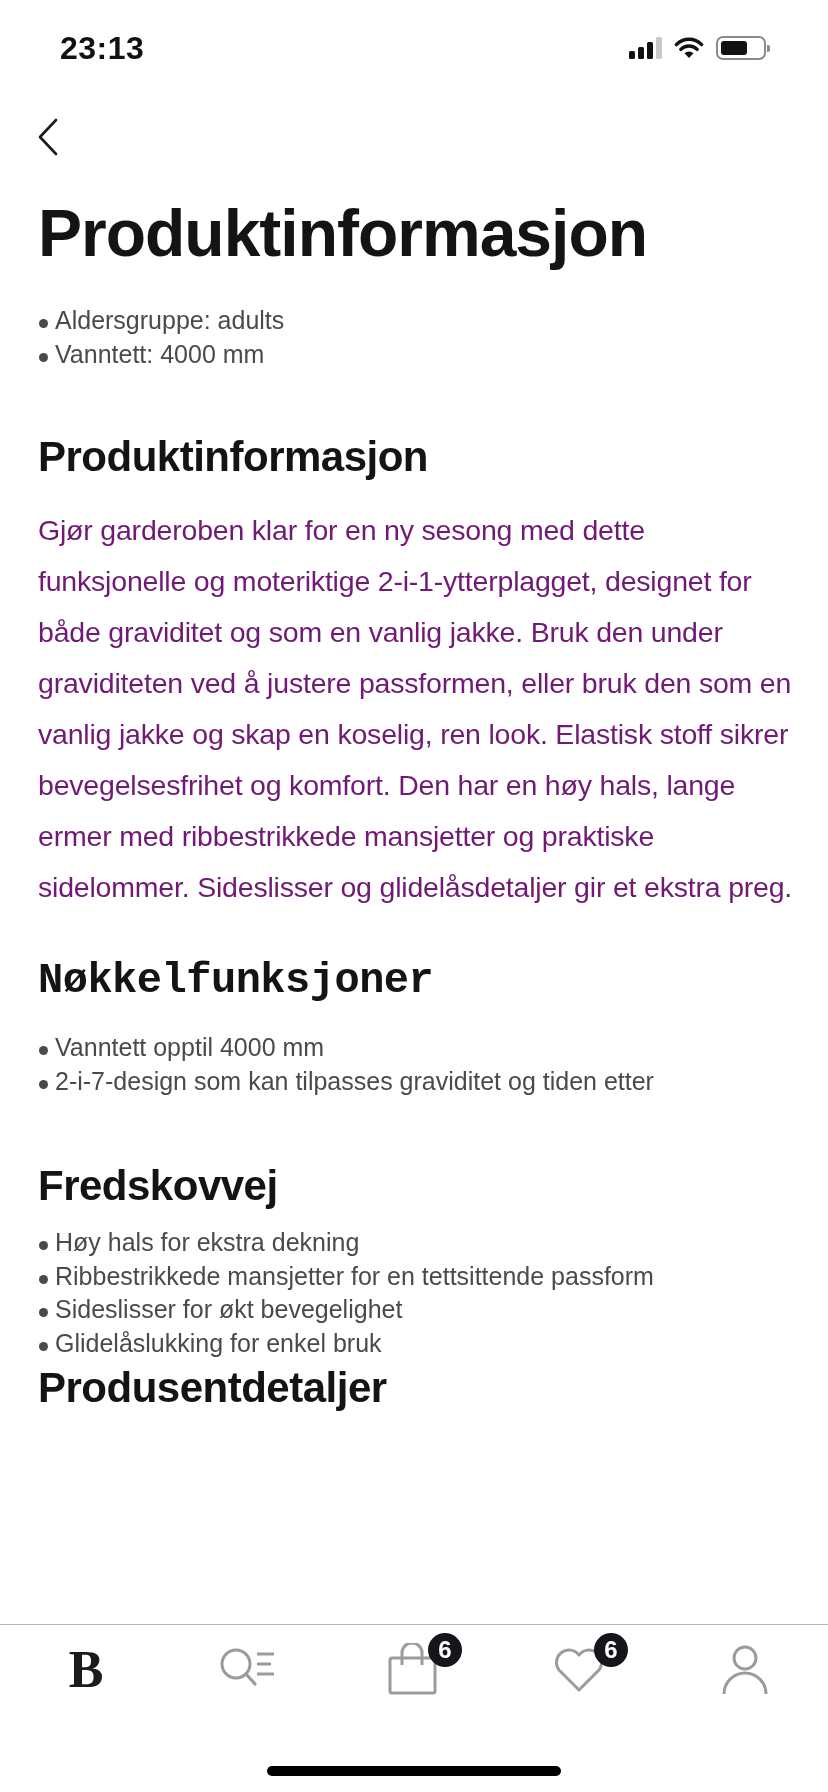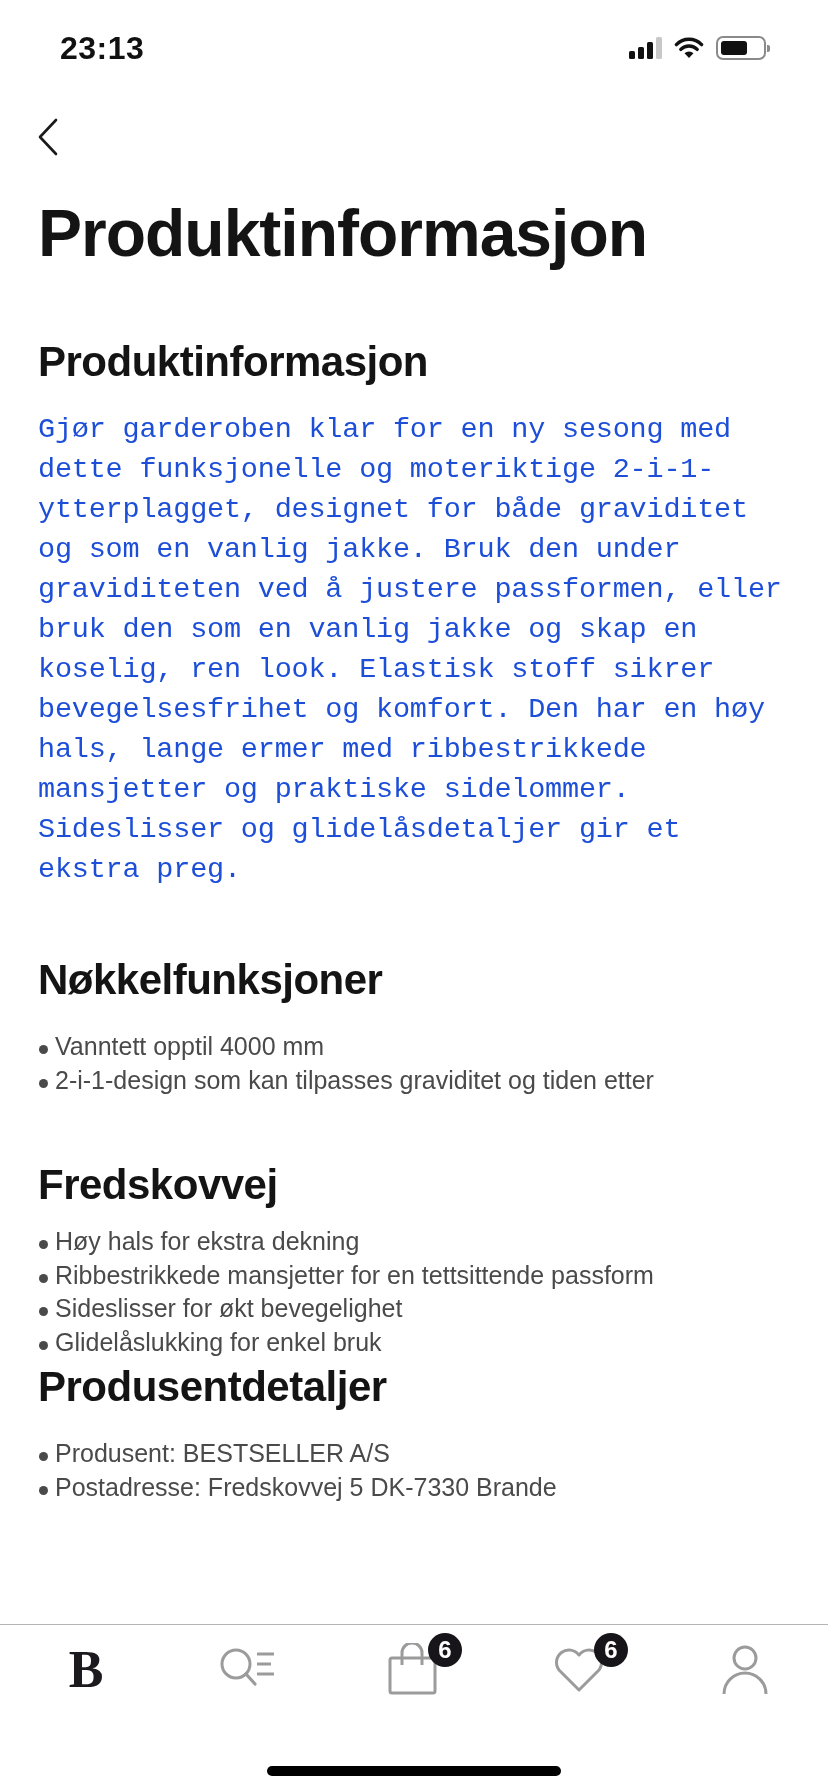--- a/index.html
+++ b/index.html
@@ -20,26 +20,26 @@
     
     .back-button { position: absolute; left: 30px; top: 112px; width: 36px; height: 50px; display: flex; align-items: center; justify-content: center; cursor: pointer; }
 
     
     .content { position: absolute; left: 38px; top: 190px; width: 760px; }
     .page-title { font-size: 66px; font-weight: bold; color: #141414; letter-spacing: -1px; line-height: 86px; }
     .bullets { list-style: none; font-size: 25px; color: #4a4a4a; line-height: 33.5px; }
     .bullets li { position: relative; padding-left: 17px; white-space: nowrap; }
     .bullets li::before { content: ""; position: absolute; left: 1px; top: 15px; width: 9px; height: 9px; border-radius: 50%; background: #4a4a4a; }
     .section-heading { font-size: 42px; font-weight: bold; color: #141414; letter-spacing: -0.5px; line-height: 56px; }
-    .paragraph { font-size: 28.5px; color: #1d4ed8; line-height: 40px; letter-spacing: -0.2px; font-family: Liberation Mono, monospace; }
+    .paragraph { font-size: 28.5px; color: #701a75; line-height: 51px; letter-spacing: -0.2px; }
 
     .b1 { margin-top: 28px; }
     .h2a { margin-top: 58px; }
     .p1 { margin-top: 20px; }
-    .h2b { margin-top: 62px; }
+    .h2b { margin-top: 40px; font-family: Liberation Mono, monospace; }
     .b2 { margin-top: 22px; }
     .h2c { margin-top: 60px; }
     .b3 { margin-top: 12px; }
     .h2d { }
     .b4 { margin-top: 22px; }
 
     
     .tab-bar { position: absolute; left: 0; top: 1624px; width: 828px; height: 168px; background: #ffffff; border-top: 1.5px solid #b5b5b5; }
     .tab { position: absolute; top: 14px; width: 70px; height: 62px; display: flex; align-items: center; justify-content: center; cursor: pointer; }
     .tab-home { left: 50px; }
@@ -76,43 +76,43 @@
 
 <div class="back-button">
   <svg width="22" height="38" viewBox="0 0 22 38">
     <path d="M19 2 L3 19 L19 36" stroke="#1a1a1a" stroke-width="2.6" fill="none" stroke-linejoin="round" stroke-linecap="round"></path>
   </svg>
 </div>
 
 <div class="content">
   <h1 class="page-title">Produktinformasjon</h1>
 
+  <ul class="bullets b1">
+    <li>Aldersgruppe: adults</li>
+    <li>Vanntett: 4000 mm</li>
+  </ul>
 
   <h2 class="section-heading h2a">Produktinformasjon</h2>
   <p class="paragraph p1">Gjør garderoben klar for en ny sesong med dette funksjonelle og moteriktige 2-i-1-ytterplagget, designet for både graviditet og som en vanlig jakke. Bruk den under graviditeten ved å justere passformen, eller bruk den som en vanlig jakke og skap en koselig, ren look. Elastisk stoff sikrer bevegelsesfrihet og komfort. Den har en høy hals, lange ermer med ribbestrikkede mansjetter og praktiske sidelommer. Sideslisser og glidelåsdetaljer gir et ekstra preg.</p>
 
   <h2 class="section-heading h2b">Nøkkelfunksjoner</h2>
   <ul class="bullets b2">
     <li>Vanntett opptil 4000 mm</li>
-    <li>2-i-1-design som kan tilpasses graviditet og tiden etter</li>
+    <li>2-i-7-design som kan tilpasses graviditet og tiden etter</li>
   </ul>
 
   <h2 class="section-heading h2c">Fredskovvej</h2>
   <ul class="bullets b3">
     <li>Høy hals for ekstra dekning</li>
     <li>Ribbestrikkede mansjetter for en tettsittende passform</li>
     <li>Sideslisser for økt bevegelighet</li>
     <li>Glidelåslukking for enkel bruk</li>
   </ul>
 
   <h2 class="section-heading h2d">Produsentdetaljer</h2>
-  <ul class="bullets b4">
-    <li>Produsent: BESTSELLER A/S</li>
-    <li>Postadresse: Fredskovvej 5 DK-7330 Brande</li>
-  </ul>
 </div>
 
 <nav class="tab-bar">
   <div class="tab tab-home">
     <span class="brand-logo">B</span>
   </div>
 
   <div class="tab tab-search">
     <svg width="62" height="50" viewBox="0 0 62 50">
       <circle cx="19" cy="19" r="14" stroke="#9b9b9b" stroke-width="3" fill="none"></circle>

